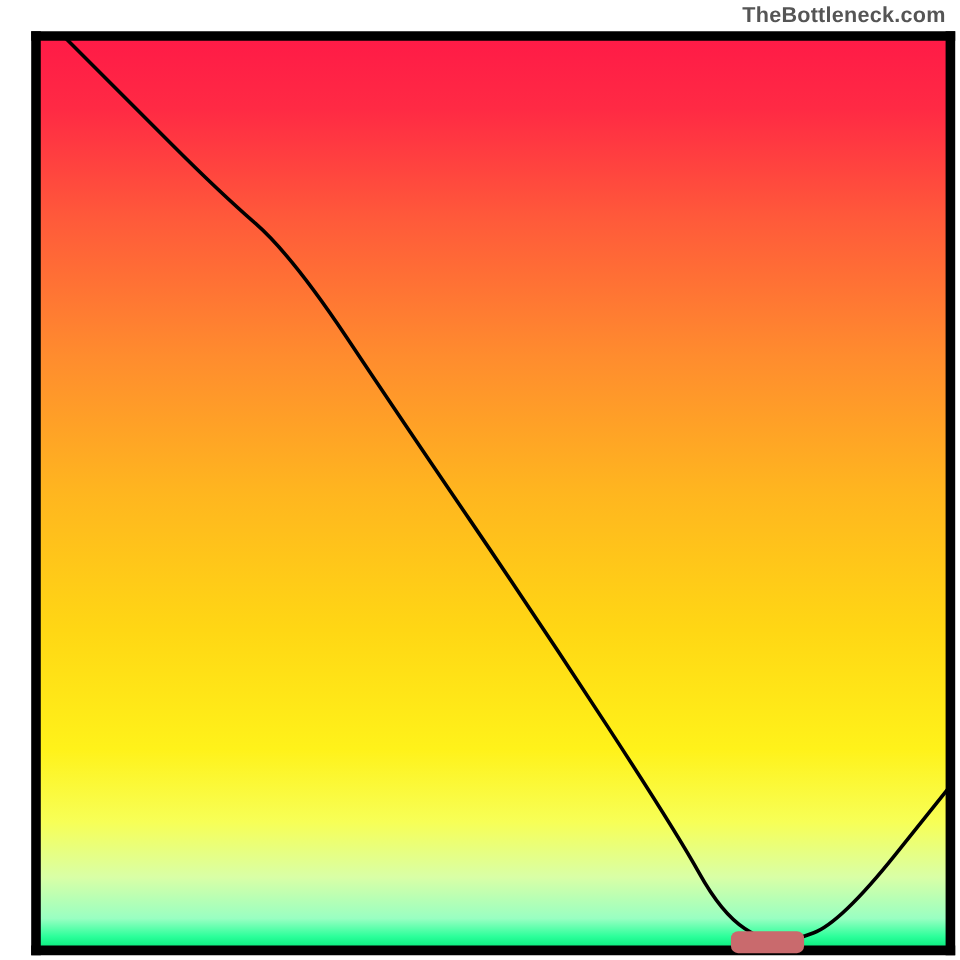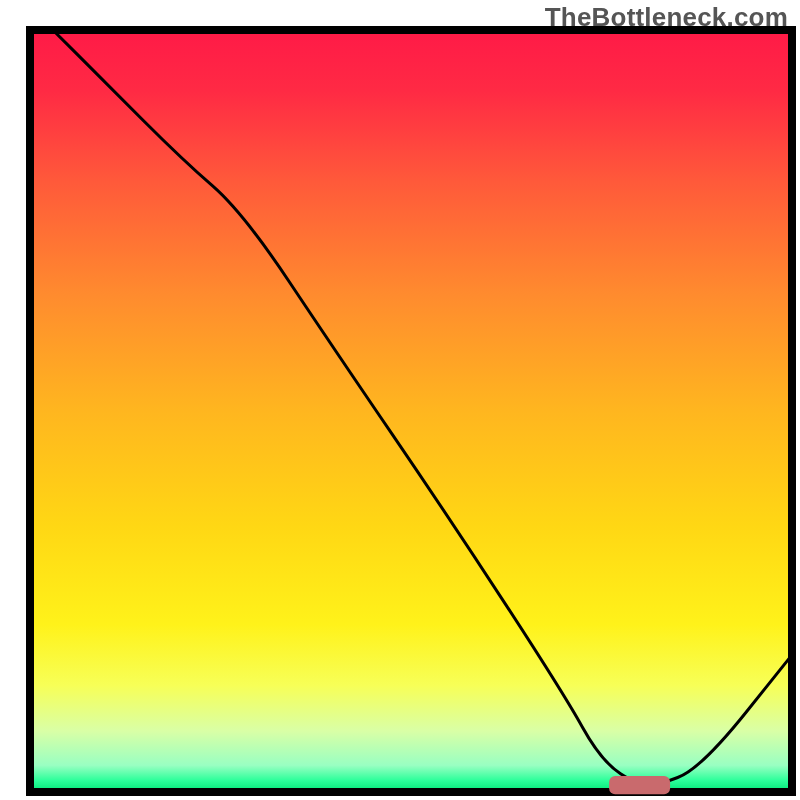--- a/index.html
+++ b/index.html
@@ -13,21 +13,21 @@
   }
   .container {
     position: relative;
     width: 800px;
     height: 800px;
   }
   .watermark {
     position: absolute;
     top: 2px;
     right: 12px;
-    font-size: 26px;
+    font-size: 18px;
     font-weight: 600;
     color: #555555;
     z-index: 10;
     letter-spacing: 0.2px;
   }
   .plot {
     position: absolute;
     left: 0;
     top: 0;
     width: 800px;

